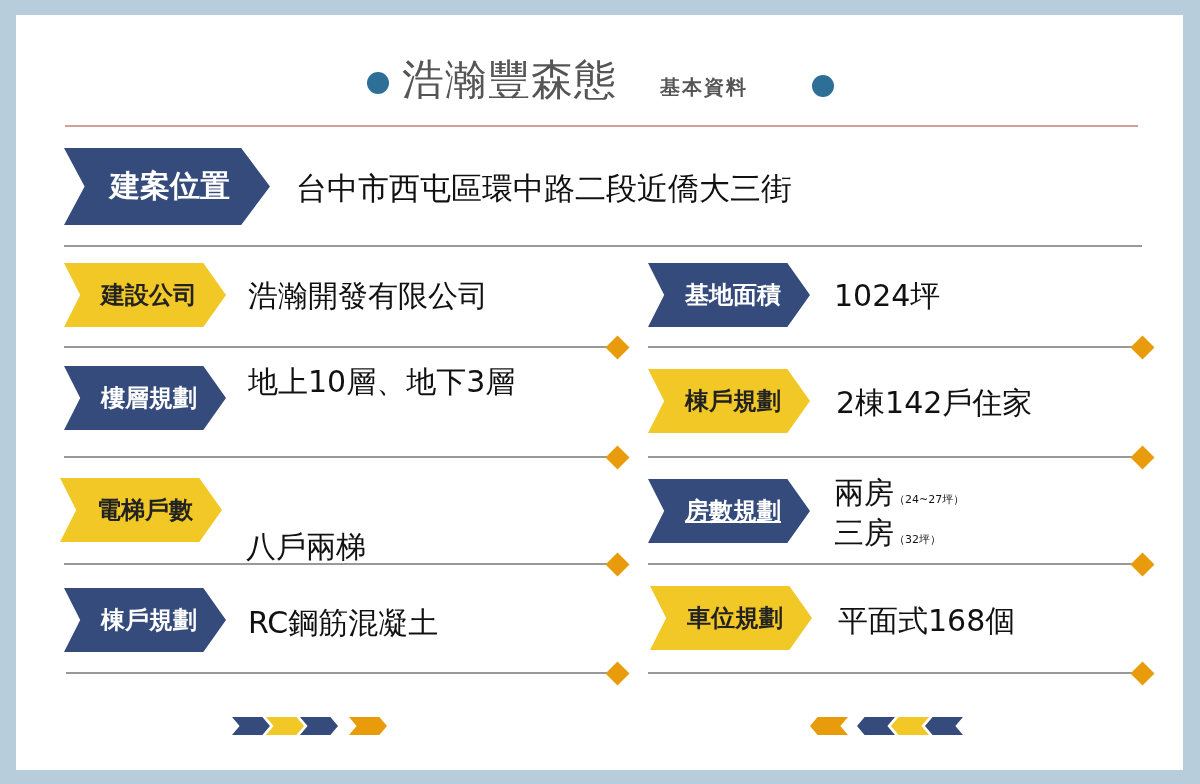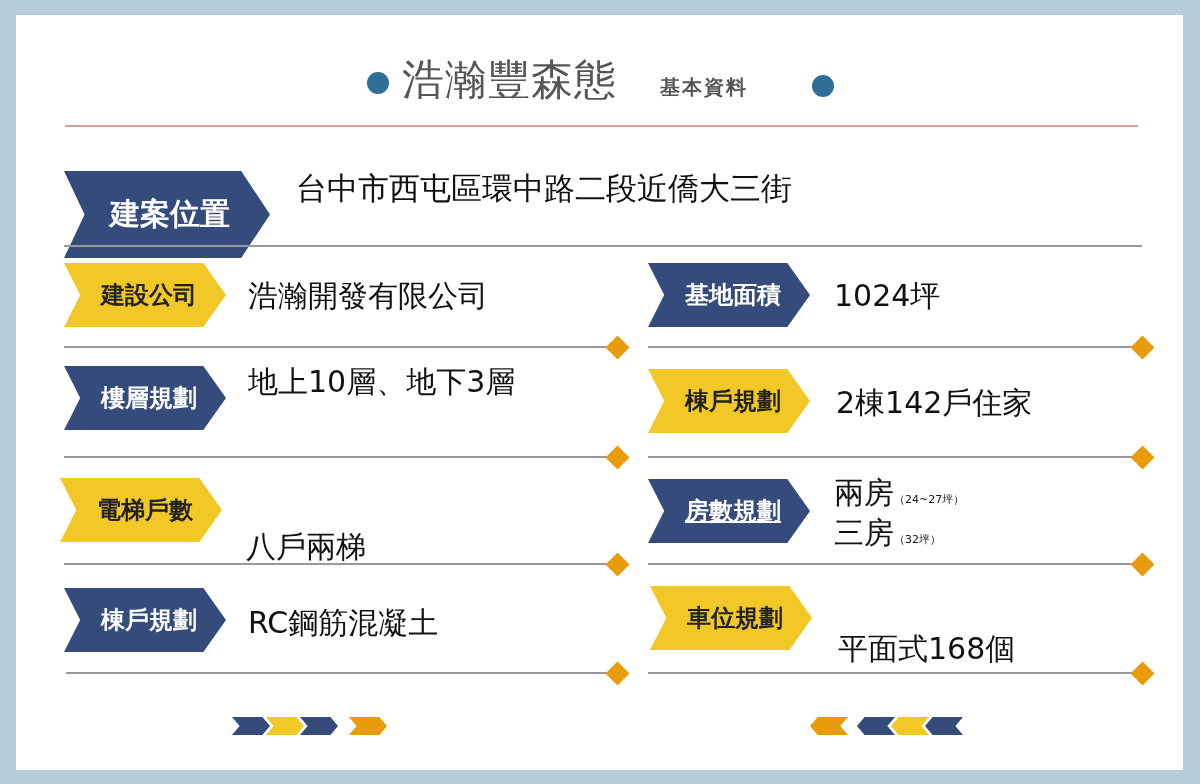--- a/index.html
+++ b/index.html
@@ -36,21 +36,21 @@
   }
   
   .chev {
     position: absolute;
     clip-path: polygon(0 0, 86% 0, 100% 50%, 86% 100%, 0 100%, 10% 50%);
     display: flex; align-items: center; justify-content: center;
     font-weight: bold;
   }
   .chev.navy { background: #344b7c; color: #ffffff; }
   .chev.yellow { background: #f1c825; color: #222222; }
-  .chev-big { left: 64px; top: 148px; width: 206px; height: 87px; font-size: 30px; padding-left: 6px; box-sizing: border-box; margin-top: 23px; }
+  .chev-big { left: 64px; top: 148px; width: 206px; height: 77px; font-size: 30px; padding-left: 6px; box-sizing: border-box; }
   .chev-sm { width: 162px; height: 64px; font-size: 24px; padding-left: 12px; padding-right: 4px; box-sizing: border-box; }
   .value {
     position: absolute; color: #111111;
     font-size: 30px; line-height: 36px; white-space: nowrap;
   }
   .value-big { left: 296px; top: 170px; font-size: 31px; }
   .hline {
     position: absolute; height: 2px; background: #999999;
   }
   .diamond {
@@ -144,21 +144,21 @@
 </div>
 <div class="value" style="left:834px; top:514px; line-height:38px;">
   <span>三房</span><span class="small">（32坪）</span>
 </div>
 <div class="hline" style="left:648px; top:563px; width:490px;"></div>
 <div class="diamond" style="left:1134px; top:556px;"></div>
 
 <div class="chev yellow chev-sm" style="left:650px; top:586px;">
   <span>車位規劃</span>
 </div>
-<div class="value" style="left:838px; top:603px;margin-top:28px;">平面式168個</div>
+<div class="value" style="left:838px; top:603px;">平面式168個</div>
 <div class="hline" style="left:648px; top:672px; width:490px;"></div>
 <div class="diamond" style="left:1134px; top:665px;"></div>
 
 <div class="footer">
   <div class="fchev r fnavy" style="left:232px;"></div>
   <div class="fchev r fyellow" style="left:266px;"></div>
   <div class="fchev r fnavy" style="left:300px;"></div>
   <div class="fchev r forange" style="left:349px;"></div>
   <div class="fchev l forange" style="left:810px;"></div>
   <div class="fchev l fnavy" style="left:857px;"></div>

